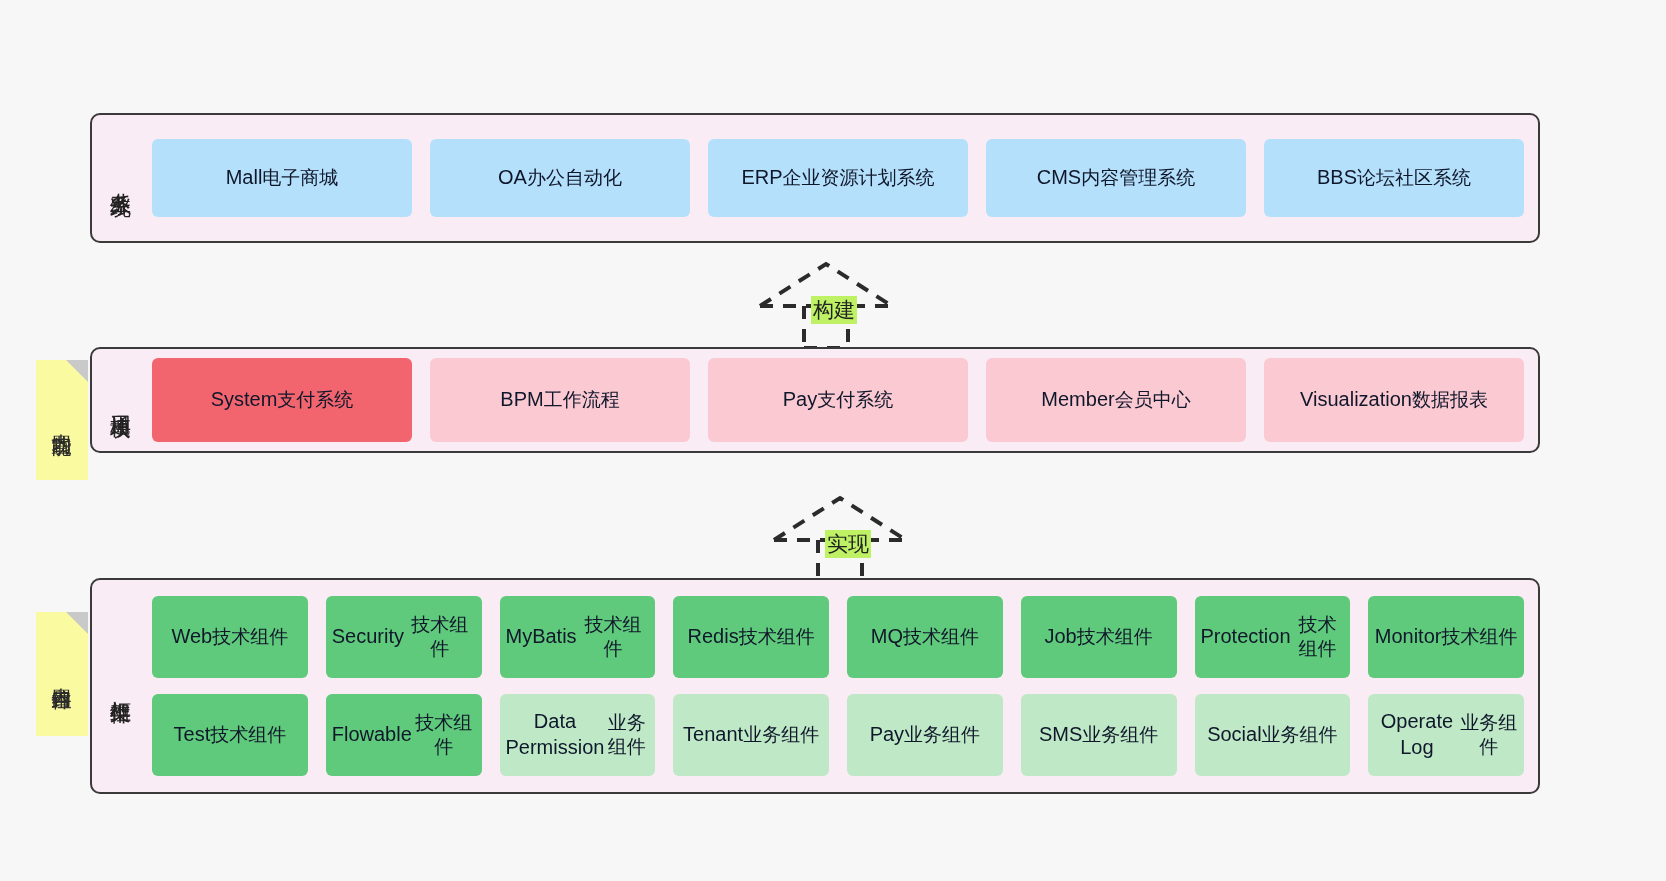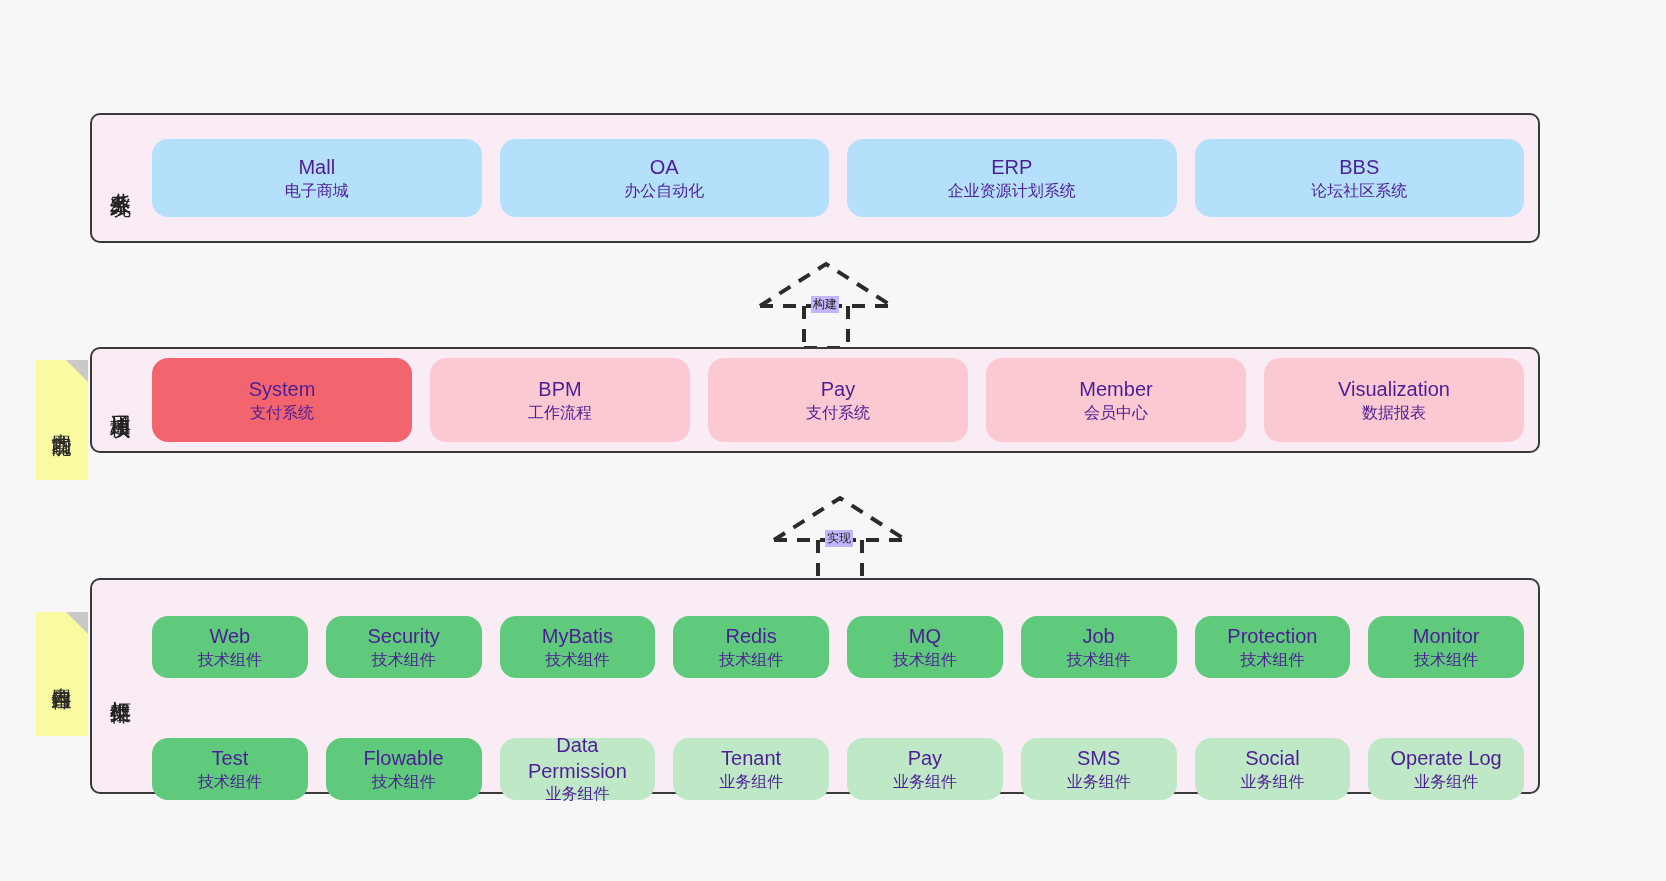--- a/index.html
+++ b/index.html
@@ -55,37 +55,37 @@
   }
   .row {
     display: flex;
     gap: 18px;
     justify-content: space-between;
   }
 
   
   .card {
     flex: 1 1 0;
-    border-radius: 16px;
-    display: flex;
-    flex-direction: column;
+    border-radius: 6px;
+    display: flex;
+    flex-direction: row;
     align-items: center;
     justify-content: center;
     text-align: center;
-    color: #4c1d95;
+    color: #0f172a;
     line-height: 1.28;
     box-sizing: border-box;
     padding: 4px 6px;
   }
   .card .t1 { font-size: 20px; }
-  .card .t2 { font-size: 16px; }
+  .card .t2 { font-size: 19px; }
 
   .h-biz   { height: 78px; }
   .h-mod   { height: 84px; }
-  .h-frame { height: 62px; margin-top: 44px; }
+  .h-frame { height: 82px; }
 
   .c-blue       { background: #b5e0fc; }
   .c-red        { background: #f2656f; }
   .c-pink       { background: #fbc9d2; }
   .c-green      { background: #5fca7c; }
   .c-greenlight { background: #bfe8c6; }
 
   
   .note {
     position: absolute;
@@ -108,23 +108,23 @@
     width: 0;
     height: 0;
     border-left: 22px solid transparent;
     border-top: 22px solid #c9c9c9;
   }
 
   
   .arrow-wrap { position: absolute; }
   .arrow-label {
     position: absolute;
-    font-size: 12px;
+    font-size: 21px;
     color: #222;
-    background: #c4b5fd;
+    background: #bef264;
     padding: 0 2px;
     white-space: nowrap;
   }
 </style>
 </head>
 <body>
 
 <div id="canvas">
 
   <div class="layer h-l1" id="layer-business" style="left:90px; top:113px; width:1450px; height:130px;">
@@ -135,20 +135,24 @@
           <div class="t1">Mall</div>
           <div class="t2">电子商城</div>
         </div>
         <div class="card h-biz c-blue">
           <div class="t1">OA</div>
           <div class="t2">办公自动化</div>
         </div>
         <div class="card h-biz c-blue">
           <div class="t1">ERP</div>
           <div class="t2">企业资源计划系统</div>
+        </div>
+        <div class="card h-biz c-blue">
+          <div class="t1">CMS</div>
+          <div class="t2">内容管理系统</div>
         </div>
         <div class="card h-biz c-blue">
           <div class="t1">BBS</div>
           <div class="t2">论坛社区系统</div>
         </div>
       </div>
     </div>
   </div>
 
   <div class="arrow-wrap" style="left:756px; top:258px; width:160px; height:92px;">

